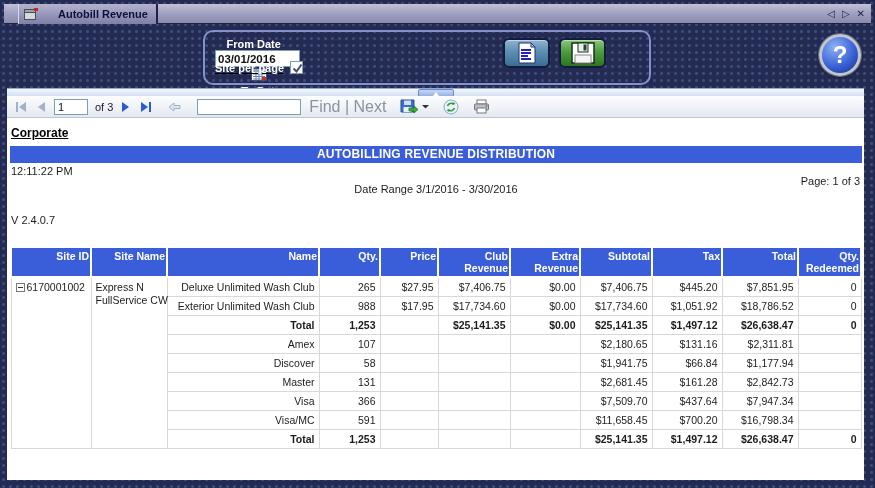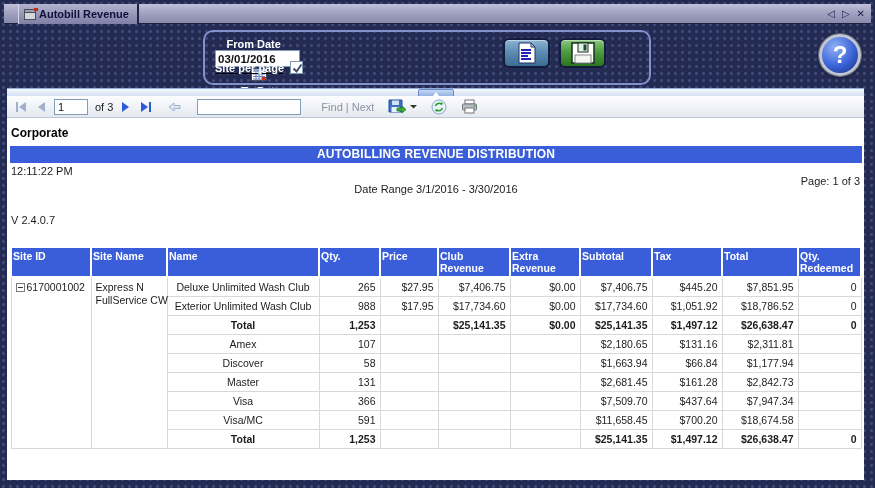--- a/index.html
+++ b/index.html
@@ -11,21 +11,21 @@
     background-size:7px 7px;
   }
   
   .tabbar{
     position:absolute; top:4px; left:4px; right:4px; height:20px;
     background:linear-gradient(180deg,#c0c0d8 0%, #a2a2c2 45%, #8a8aad 100%);
     border-bottom:1px solid #1a2142;
   }
   .tab{
     position:absolute; left:14px; top:0; height:20px; padding:0 8px 0 5px;
-    display:flex; align-items:center; gap:1px;
+    display:flex; align-items:center; gap:20px;
     background:linear-gradient(180deg,#b3b3cf 0%, #9595b8 55%, #8080a6 100%);
     border-left:1px solid #d8d8e8; border-right:2px solid #20204a;
     cursor:pointer;
   }
   .tab-label{ font-size:11px; font-weight:bold; color:#10103c; white-space:nowrap; }
   .window-nav{
     position:absolute; right:6px; top:0; height:20px; display:flex; align-items:center; gap:7px;
     color:#1a2142; font-size:10px;
   }
   .window-nav span{ cursor:pointer; line-height:1; }
@@ -90,50 +90,50 @@
     border-bottom:1px solid #bcc6d4; padding-left:6px;
   }
   .tb-btn{ display:inline-flex; align-items:center; justify-content:center; cursor:pointer; }
   .tb-input{
     border:1px solid #7f9db9; background:#fff; height:16px;
     font-family:"Liberation Sans",sans-serif; font-size:11px; padding:0 3px; color:#111;
   }
   .page-input{ width:34px; margin-left:8px; }
   .of-label{ font-size:11px; color:#222; margin:0 8px 0 7px; white-space:nowrap; }
   .search-input{ width:104px; margin-left:16px; }
-  .findnext{ margin-left:20px; font-size:11px; color:#8b93a1; white-space:nowrap; }
+  .findnext{ margin-left:8px; font-size:16px; color:#8b93a1; white-space:nowrap; }
   .findnext .lnk{ cursor:pointer; }
   .gap8{ margin-left:8px; } .gap14{ margin-left:14px; } .gap4{ margin-left:4px; }
   
   .report-body{ position:relative; height:calc(100% - 22px); font-size:11px; color:#1c1c1c; }
-  .corporate{ position:absolute; top:8px; left:4px; font-size:12px; font-weight:bold; color:#000; }
+  .corporate{ position:absolute; top:8px; left:4px; font-size:12px; font-weight:bold; color:#000;text-decoration:underline; }
   .banner{
     position:absolute; top:28px; left:3px; width:852px; height:17px;
     background:#3a5ed9; color:#fff; font-size:12px; font-weight:bold;
     text-align:center; line-height:17px; letter-spacing:.2px;
   }
   .meta-left{ position:absolute; top:47px; left:4px; line-height:13px; }
   .meta-version{ position:absolute; top:96px; left:4px; }
   .meta-center{ position:absolute; top:65px; left:3px; width:852px; text-align:center; }
   .meta-right{ position:absolute; top:57px; right:4px;padding-left:16px; }
   
   .revenue-table{
     position:absolute; top:128px; left:3px; width:850px;
     border-collapse:collapse; table-layout:fixed;
     font-size:10.5px; border:1px solid #c4c4c4;
   }
   .revenue-table th{
     background:#3a5ed9; color:#fff; font-size:10.5px; font-weight:bold;
-    border:2px solid #fff; vertical-align:top; padding:2px 1px; height:30px; text-align:left;
+    border:2px solid #fff; vertical-align:top; padding:2px 1px; height:30px; text-align:right;
   }
   .revenue-table td{
     border:1px solid #d8d8d8; height:19px; padding:0 4px;
     text-align:right; white-space:nowrap; background:#fff;
   }
-  .revenue-table td.cell-name{ text-align:center; }
+  .revenue-table td.cell-name{ text-align:right; }
   .revenue-table td.cell-siteid, .revenue-table td.cell-sitename{
     text-align:left; vertical-align:top; padding-top:3px; line-height:13px;
   }
   .revenue-table tr.bold td{ font-weight:bold; }
   .collapse-box{
     display:inline-block; width:9px; height:9px; border:1px solid #7a7a7a; background:#fff;
     position:relative; margin-right:2px; vertical-align:-1px; cursor:pointer;
   }
   .collapse-box::after{
     content:""; position:absolute; left:1px; right:1px; top:3px; height:1px; background:#333;
@@ -375,21 +375,21 @@
               <td class="cell-tax">$131.16</td>
               <td class="cell-total">$2,311.81</td>
               <td class="cell-redeemed"></td>
             </tr>
             <tr>
               <td class="cell-name">Discover</td>
               <td class="cell-qty">58</td>
               <td class="cell-price"></td>
               <td class="cell-club"></td>
               <td class="cell-extra"></td>
-              <td class="cell-subtotal">$1,663.94</td>
+              <td class="cell-subtotal">$1,941.75</td>
               <td class="cell-tax">$66.84</td>
               <td class="cell-total">$1,177.94</td>
               <td class="cell-redeemed"></td>
             </tr>
             <tr>
               <td class="cell-name">Master</td>
               <td class="cell-qty">131</td>
               <td class="cell-price"></td>
               <td class="cell-club"></td>
               <td class="cell-extra"></td>
@@ -410,21 +410,21 @@
               <td class="cell-redeemed"></td>
             </tr>
             <tr>
               <td class="cell-name">Visa/MC</td>
               <td class="cell-qty">591</td>
               <td class="cell-price"></td>
               <td class="cell-club"></td>
               <td class="cell-extra"></td>
               <td class="cell-subtotal">$11,658.45</td>
               <td class="cell-tax">$700.20</td>
-              <td class="cell-total">$18,674.58</td>
+              <td class="cell-total">$16,798.34</td>
               <td class="cell-redeemed"></td>
             </tr>
             <tr class="bold">
               <td class="cell-name">Total</td>
               <td class="cell-qty">1,253</td>
               <td class="cell-price"></td>
               <td class="cell-club"></td>
               <td class="cell-extra"></td>
               <td class="cell-subtotal">$25,141.35</td>
               <td class="cell-tax">$1,497.12</td>

